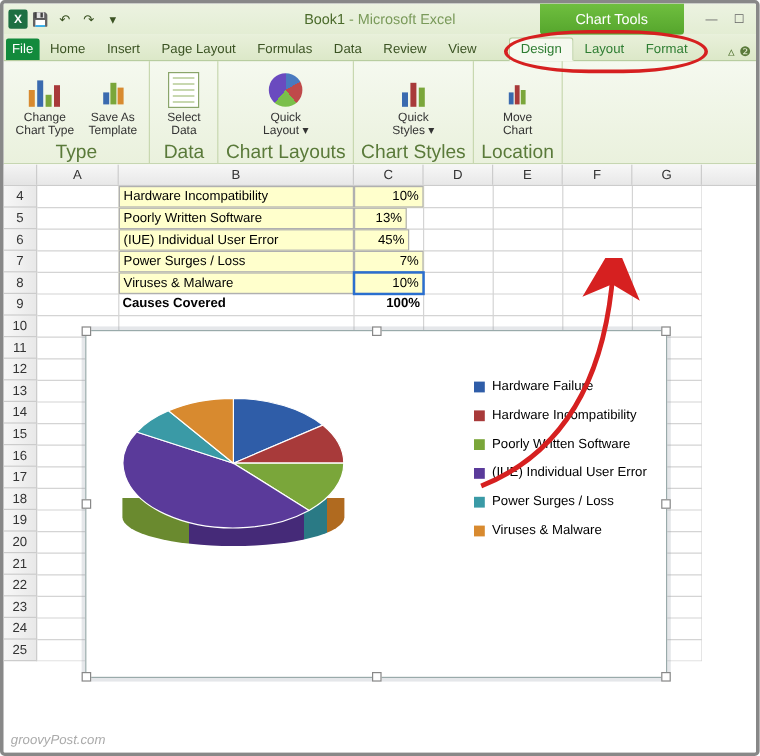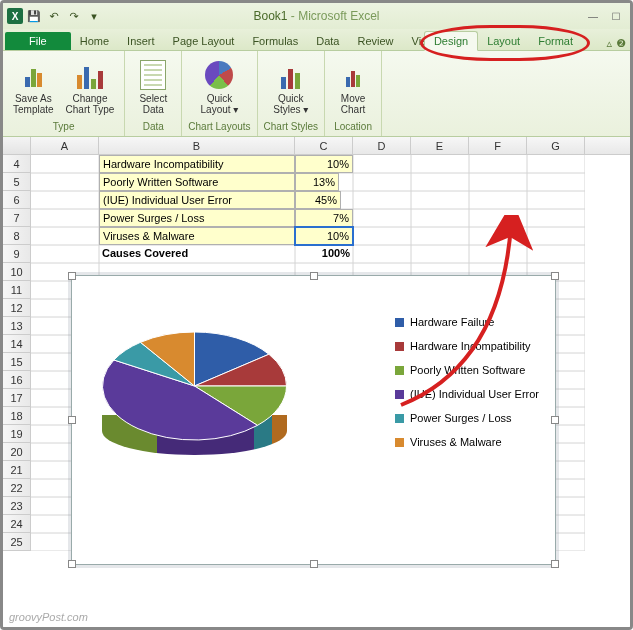--- a/index.html
+++ b/index.html
@@ -12,34 +12,34 @@
   .qat-btn { width:18px; height:18px; display:flex; align-items:center; justify-content:center; color:#3b5323; font-size:11px; cursor:pointer; }
   .title-text { position:absolute; left:50%; transform:translateX(-50%); color:#4a6a2a; font-size:12px; }
   .title-text .dim { color:#7a9a5a; }
   .chart-tools { position:absolute; right:60px; top:0; height:26px; background:linear-gradient(#6fbf3f,#55a52c); color:#fff; padding:0 30px; display:flex; align-items:center; font-size:12px; border-radius:0 0 3px 3px; }
   .win-btns { position:absolute; right:4px; display:flex; gap:3px; }
   .win-btn { width:20px; height:14px; font-size:10px; display:flex; align-items:center; justify-content:center; color:#666; cursor:pointer;}
 
   
   .tabs { height:22px; background:linear-gradient(#e8f0da,#dce8c8); display:flex; align-items:flex-end; font-size:11px; border-bottom:1px solid #b8cda0; position:relative;}
   .tab { padding:3px 9px; color:#3b5323; cursor:pointer; }
-  .tab.file { background:#128a3c; color:#fff; margin-left:2px; border-radius:2px 2px 0 0; padding:3px 24px;}
+  .tab.file { background:#128a3c; color:#fff; margin-left:2px; border-radius:2px 2px 0 0; padding:3px 5px;}
   .tab.active { background:#f5f9ef; border:1px solid #b8cda0; border-bottom:1px solid #f5f9ef; border-radius:3px 3px 0 0; margin-bottom:-1px; color:#6b8e23;}
   .context-tabs { position:absolute; right:48px; top:0; display:flex; height:100%; align-items:flex-end; }
   .context-tabs .tab { color:#2e7d32;text-align:right; }
   .tab-extras { position:absolute; right:4px; display:flex; gap:4px; font-size:11px; color:#5a7a3a; }
 
   
   .anno-circle { position:absolute; right:40px; top:22px; width:170px; height:36px; border:3px solid #d62020; border-radius:50%/60%; pointer-events:none; z-index:50;}
   
   
   .ribbon { height:86px; background:linear-gradient(#f5f9ef,#eaf1dd); display:flex; border-bottom:1px solid #b8cda0;}
   .rgroup { border-right:1px solid #c8d8b0; padding:2px 6px; display:flex; flex-direction:column; justify-content:space-between; align-items:center;}
   .rgroup-top { display:flex; gap:4px; flex:1; align-items:flex-start; padding-top:4px;}
-  .rgroup-label { font-size:10px; color:#5a7a3a; text-align:center; padding:2px 0;}
+  .rgroup-label { font-size:16px; color:#5a7a3a; text-align:center; padding:2px 0;}
   .rbtn { display:flex; flex-direction:column; align-items:center; gap:2px; padding:2px 4px; cursor:pointer; min-width:44px;}
   .rbtn .ico { width:32px; height:32px; display:flex; align-items:center; justify-content:center;}
   .rbtn .lbl { font-size:10px; text-align:center; color:#333; line-height:11px;}
   .bars { display:flex; align-items:flex-end; gap:2px; height:28px;}
   .bars span { width:5px; }
   .sheet-ico { width:26px; height:30px; border:1px solid #8aa56a; background:#fff; position:relative;}
   .sheet-ico::before { content:""; position:absolute; inset:3px; background:repeating-linear-gradient(#c8d8b0 0 2px, transparent 2px 5px);}
   .pie-ico { width:28px; height:28px; border-radius:50%; background:conic-gradient(#4a7abf 0 60deg,#bf4a4a 60deg 140deg,#7abf4a 140deg 220deg,#6a4abf 220deg 360deg);}
 
   
@@ -82,20 +82,21 @@
     <div class="qat-btn">💾</div>
     <div class="qat-btn">↶</div>
     <div class="qat-btn">↷</div>
     <div class="qat-btn">▾</div>
   </div>
   <div class="title-text">
     <span>Book1</span>
     <span class="dim"> - </span>
     <span class="dim">Microsoft Excel</span>
   </div>
+  <div class="chart-tools">Chart Tools</div>
   <div class="win-btns">
     <div class="win-btn">—</div>
     <div class="win-btn">☐</div>
   </div>
 </div>
 
 <div class="tabs">
   <div class="tab file">File</div>
   <div class="tab">Home</div>
   <div class="tab">Insert</div>
@@ -115,40 +116,40 @@
   </div>
 </div>
 
 <div class="anno-circle"></div>
 
 <div class="ribbon">
   <div class="rgroup">
     <div class="rgroup-top">
       <div class="rbtn">
         <div class="ico">
-            <div style="display:flex;align-items:flex-end;gap:1px;height:24px">
-              <span style="width:5px;height:10px;background:#3a6aaf"></span>
-              <span style="width:5px;height:18px;background:#7aa63a"></span>
-              <span style="width:5px;height:14px;background:#d88a2f"></span>
-            </div>
-          </div>
-        <div class="lbl" style="white-space:pre-line">Save As
-Template</div>
-      </div>
-      <div class="rbtn">
-        <div class="ico">
             <div class="bars">
               <span style="height:14px;background:#d88a2f"></span>
               <span style="height:22px;background:#3a6aaf"></span>
               <span style="height:10px;background:#7aa63a"></span>
               <span style="height:18px;background:#a83a3a"></span>
             </div>
           </div>
         <div class="lbl" style="white-space:pre-line">Change
 Chart Type</div>
+      </div>
+      <div class="rbtn">
+        <div class="ico">
+            <div style="display:flex;align-items:flex-end;gap:1px;height:24px">
+              <span style="width:5px;height:10px;background:#3a6aaf"></span>
+              <span style="width:5px;height:18px;background:#7aa63a"></span>
+              <span style="width:5px;height:14px;background:#d88a2f"></span>
+            </div>
+          </div>
+        <div class="lbl" style="white-space:pre-line">Save As
+Template</div>
       </div>
     </div>
     <div class="rgroup-label">Type</div>
   </div>
   <div class="rgroup">
     <div class="rgroup-top">
       <div class="rbtn">
         <div class="ico">
             <div class="sheet-ico"></div>
           </div>

